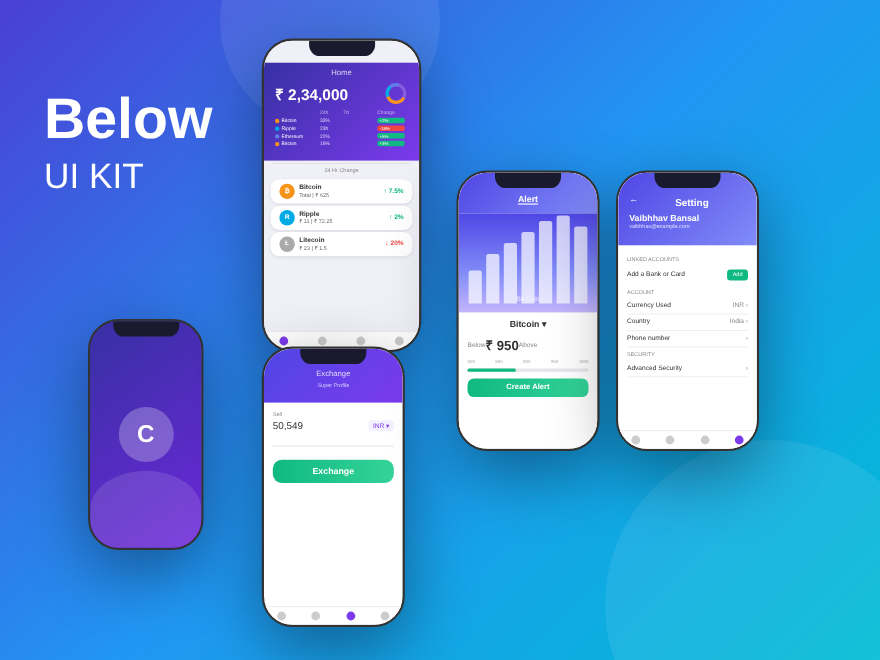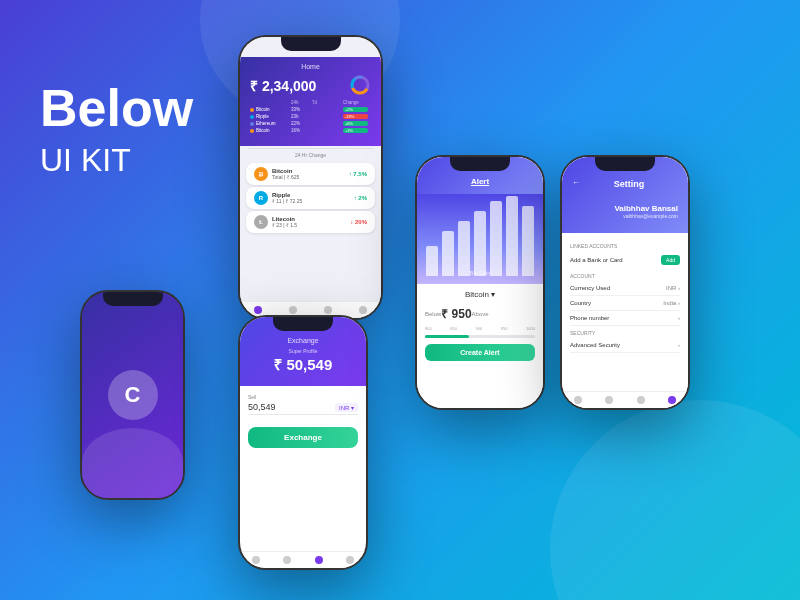--- a/index.html
+++ b/index.html
@@ -178,21 +178,21 @@
     .exchange-body { padding: 8px; }
     .exchange-field {
       margin-bottom: 8px;
     }
     .exchange-label { font-size: 5px; color: #888; margin-bottom: 2px; }
     .exchange-input {
       display: flex;
       justify-content: space-between;
       align-items: flex-end;
       border-bottom: 1px solid #e5e7eb;
-      padding-bottom: 2px;
+      padding-bottom: 13px;
     }
     .exchange-input .val { font-size: 9px; color: #333; }
     .exchange-input .curr {
       font-size: 6px;
       color: #7c3aed;
       background: #f3f0ff;
       padding: 1px 4px;
       border-radius: 3px;
     }
     .exchange-btn {
@@ -236,21 +236,21 @@
       border-radius: 2px 2px 0 0;
     }
     .alert-body { padding: 6px 8px; }
     .alert-coin-row {
       display: flex;
       align-items: center;
       justify-content: center;
       gap: 4px;
       margin-bottom: 6px;
     }
-    .alert-coin-label { font-size: 8px; font-weight: 400; color: #333; }
+    .alert-coin-label { font-size: 8px; font-weight: 700; color: #333; }
     .alert-price-row {
       display: flex;
       align-items: center;
       font-size: 6px;
       color: #888;
       margin-bottom: 4px;
     }
     .alert-price { font-size: 12px; font-weight: 700; color: #333; }
     .price-slider {
       background: #e5e7eb;
@@ -291,22 +291,22 @@
       background: white;
     }
     .settings-header {
       background: linear-gradient(135deg, #4f46e5, #818cf8);
       padding: 6px 10px 14px;
       color: white;
     }
     .settings-back { font-size: 8px; margin-bottom: 4px; }
     .settings-title { font-size: 9px; font-weight: 600; text-align: center; }
     .settings-profile {
-      text-align: right;
-      margin-top: 14px;
+      text-align: left;
+      margin-top: 4px;
     }
     .profile-name { font-size: 8px; font-weight: 700; }
     .profile-email { font-size: 5px; opacity: 0.8; }
     .settings-body { padding: 6px 8px; }
     .settings-section-title {
       font-size: 5px;
       color: #888;
       margin: 4px 0 2px;
       text-transform: uppercase;
     }
@@ -463,21 +463,20 @@
   </div>
 </div>
 
 <div class="phone phone-exchange">
   <div class="phone-notch"></div>
   <div style="height:100%;display:flex;flex-direction:column;">
     <div class="exchange-header">
       <div style="height:14px;"></div>
       <div class="exchange-title">Exchange</div>
       <div class="exchange-super">Super Profile</div>
-      <div class="exchange-amount">₹ 50,549</div>
     </div>
     <div class="exchange-body" style="flex:1;">
       <div class="exchange-field">
         <div class="exchange-label">Sell</div>
         <div class="exchange-input">
           <span class="val">50,549</span>
           <span class="curr">INR ▾</span>
         </div>
       </div>
       <div class="exchange-btn">Exchange</div>

